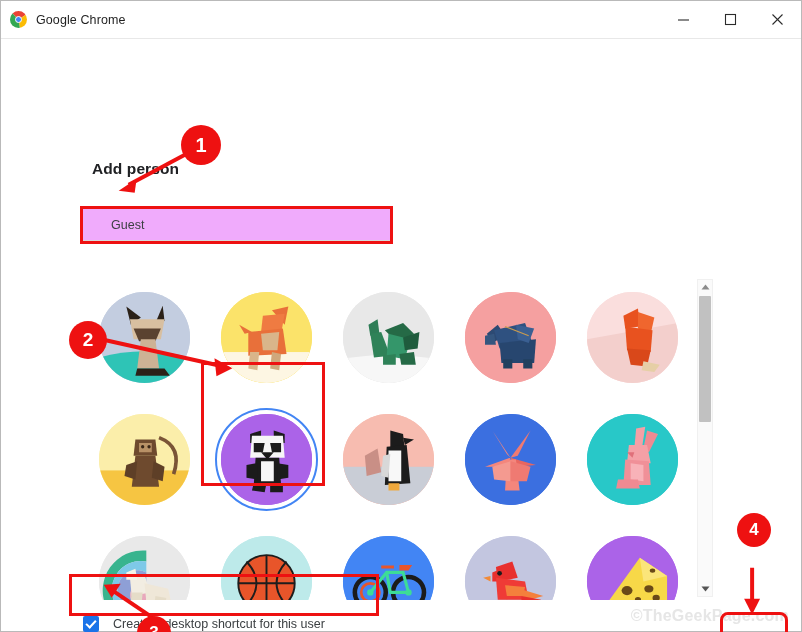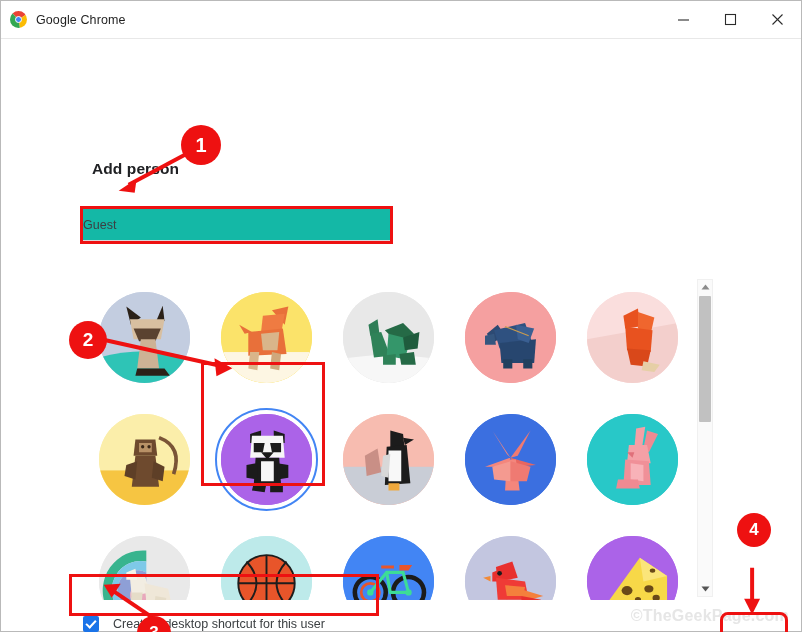--- a/index.html
+++ b/index.html
@@ -102,27 +102,27 @@
   #name-field-wrap {
     position: absolute;
     left: 82px;
     top: 142px;
     width: 307px;
     height: 32px;
   }
   #name-field {
     width: 100%;
     height: 100%;
-    background: #14b8a6;
+    background: #f0abfc;
     border: none;
     border-bottom: 1px solid #d6d8da;
     font-family: "Liberation Sans", sans-serif;
     font-size: 12.5px;
     color: #3c4043;
-    padding: 0 0;
+    padding: 0 28px;
     outline: none;
   }
 
   
   #avatar-area {
     position: absolute;
     left: 82px;
     top: 209px;
     width: 625px;
     height: 324px;

